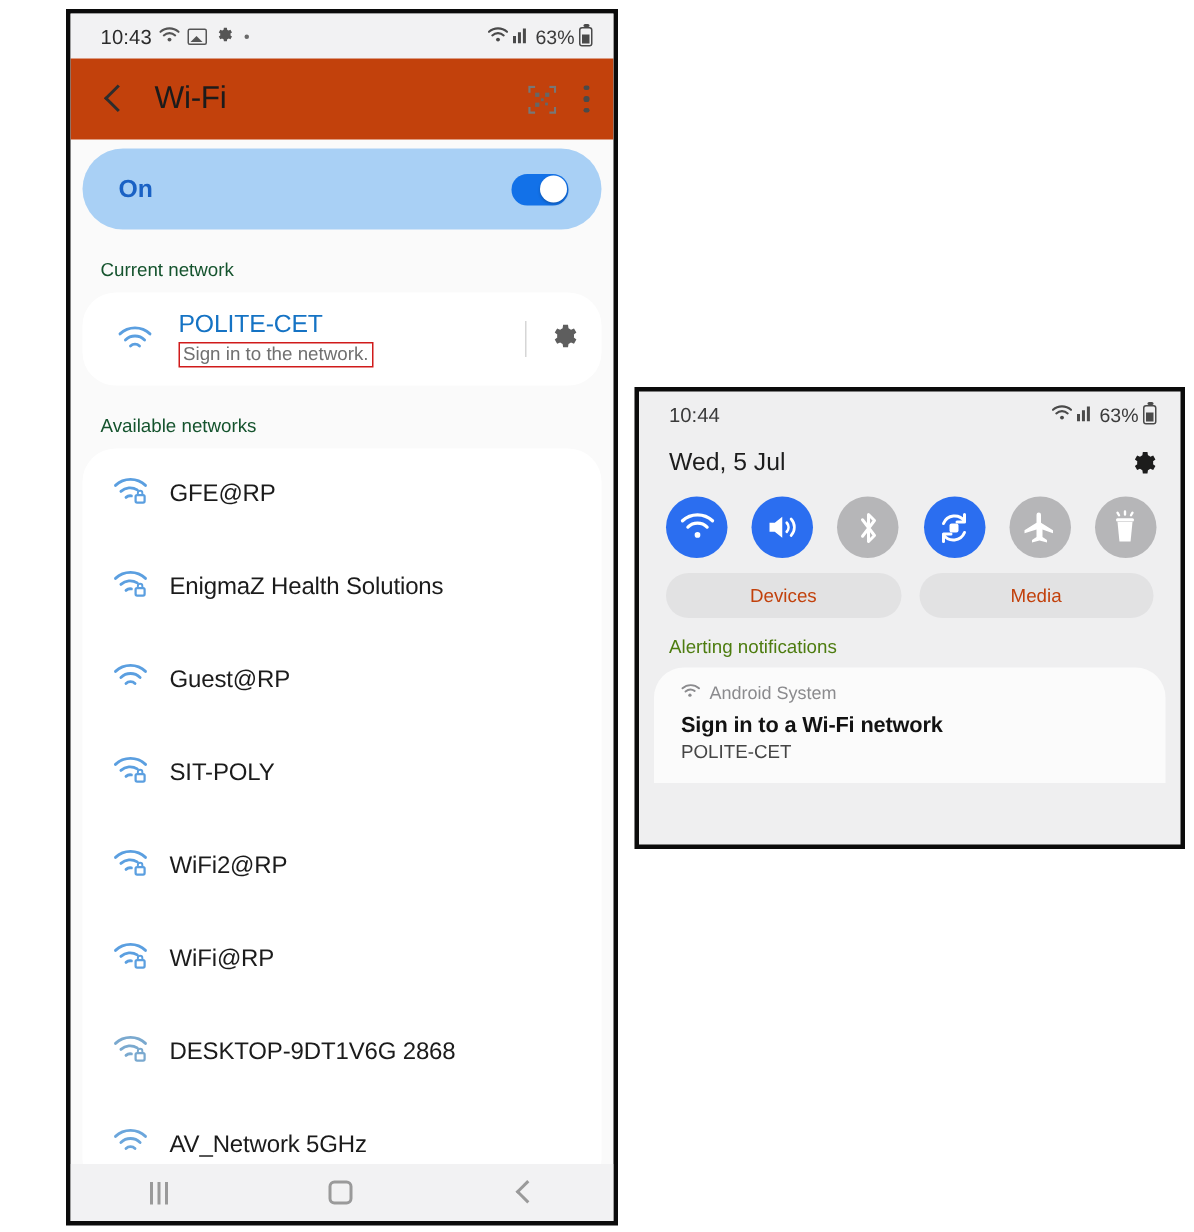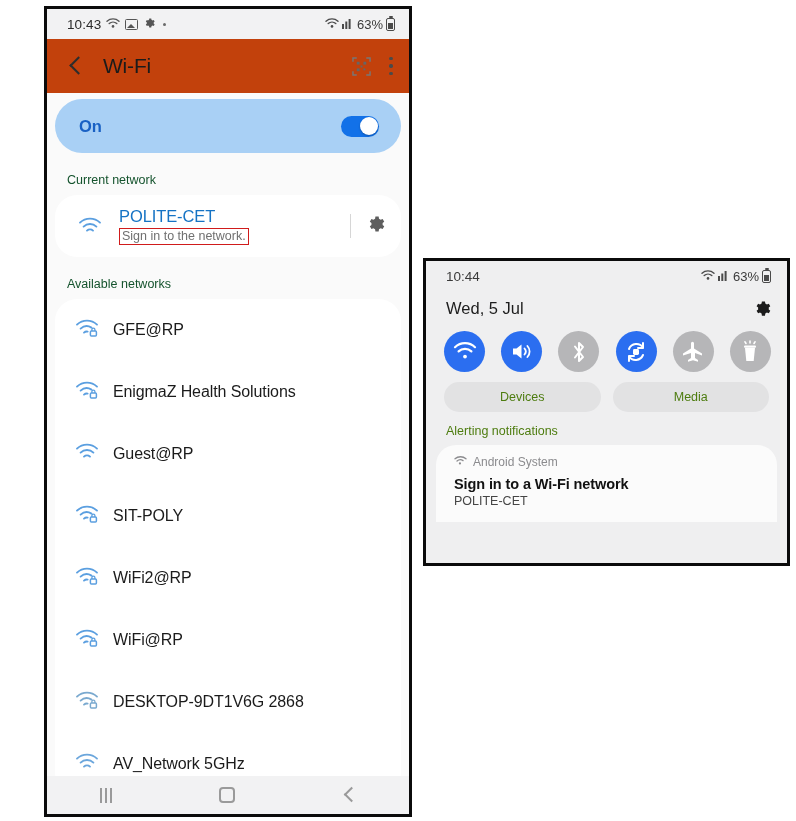--- a/index.html
+++ b/index.html
@@ -89,21 +89,21 @@
   }
   .qs-statusbar { height:30px; display:flex; align-items:center; padding:0 16px 0 20px; font-size:13.5px; color:#3a3a3a;}
   .qs-date-row { height:34px; display:flex; align-items:center; padding:0 16px 0 20px;}
   .qs-date { font-size:16.5px; color:#1d1d1d;}
   .qs-gear { margin-left:auto; width:19px; height:19px; cursor:pointer;}
   .qs-toggles { display:flex; align-items:center; justify-content:space-between; padding: 6px 16px 10px 18px;}
   .qs-btn { width:41px; height:41px; border-radius:50%; display:flex; align-items:center; justify-content:center; cursor:pointer;}
   .qs-btn.on { background:#2b6ef0; }
   .qs-btn.off { background:#b6b6b8; }
   .qs-pills { display:flex; gap:12px; padding: 0 18px;}
-  .qs-pill { flex:1; height:30px; background:#e2e2e3; border-radius:15px; display:flex; align-items:center; justify-content:center; font-size:12.5px; color:#4d7c0f; cursor:pointer;}
+  .qs-pill { flex:1; height:30px; background:#e2e2e3; border-radius:15px; display:flex; align-items:center; justify-content:center; font-size:12.5px; color:#c2410c; cursor:pointer;}
   .qs-alerting { font-size:12.5px; color:#4d7c0f; padding: 12px 0 7px 20px;}
   .notif-card { margin: 0 10px; background:#fbfbfb; border-radius:20px 20px 0 0; padding: 10px 16px 14px 18px;}
   .notif-app { display:flex; align-items:center; gap:6px; font-size:12px; color:#8b8b8e;}
   .notif-title { margin-top:7px; font-size:14.5px; color:#121212; font-weight:700; letter-spacing:-0.1px;}
   .notif-body { margin-top:2px; font-size:12.5px; color:#454545;}
 </style>
 </head>
 <body>
 
 <div class="canvas">

